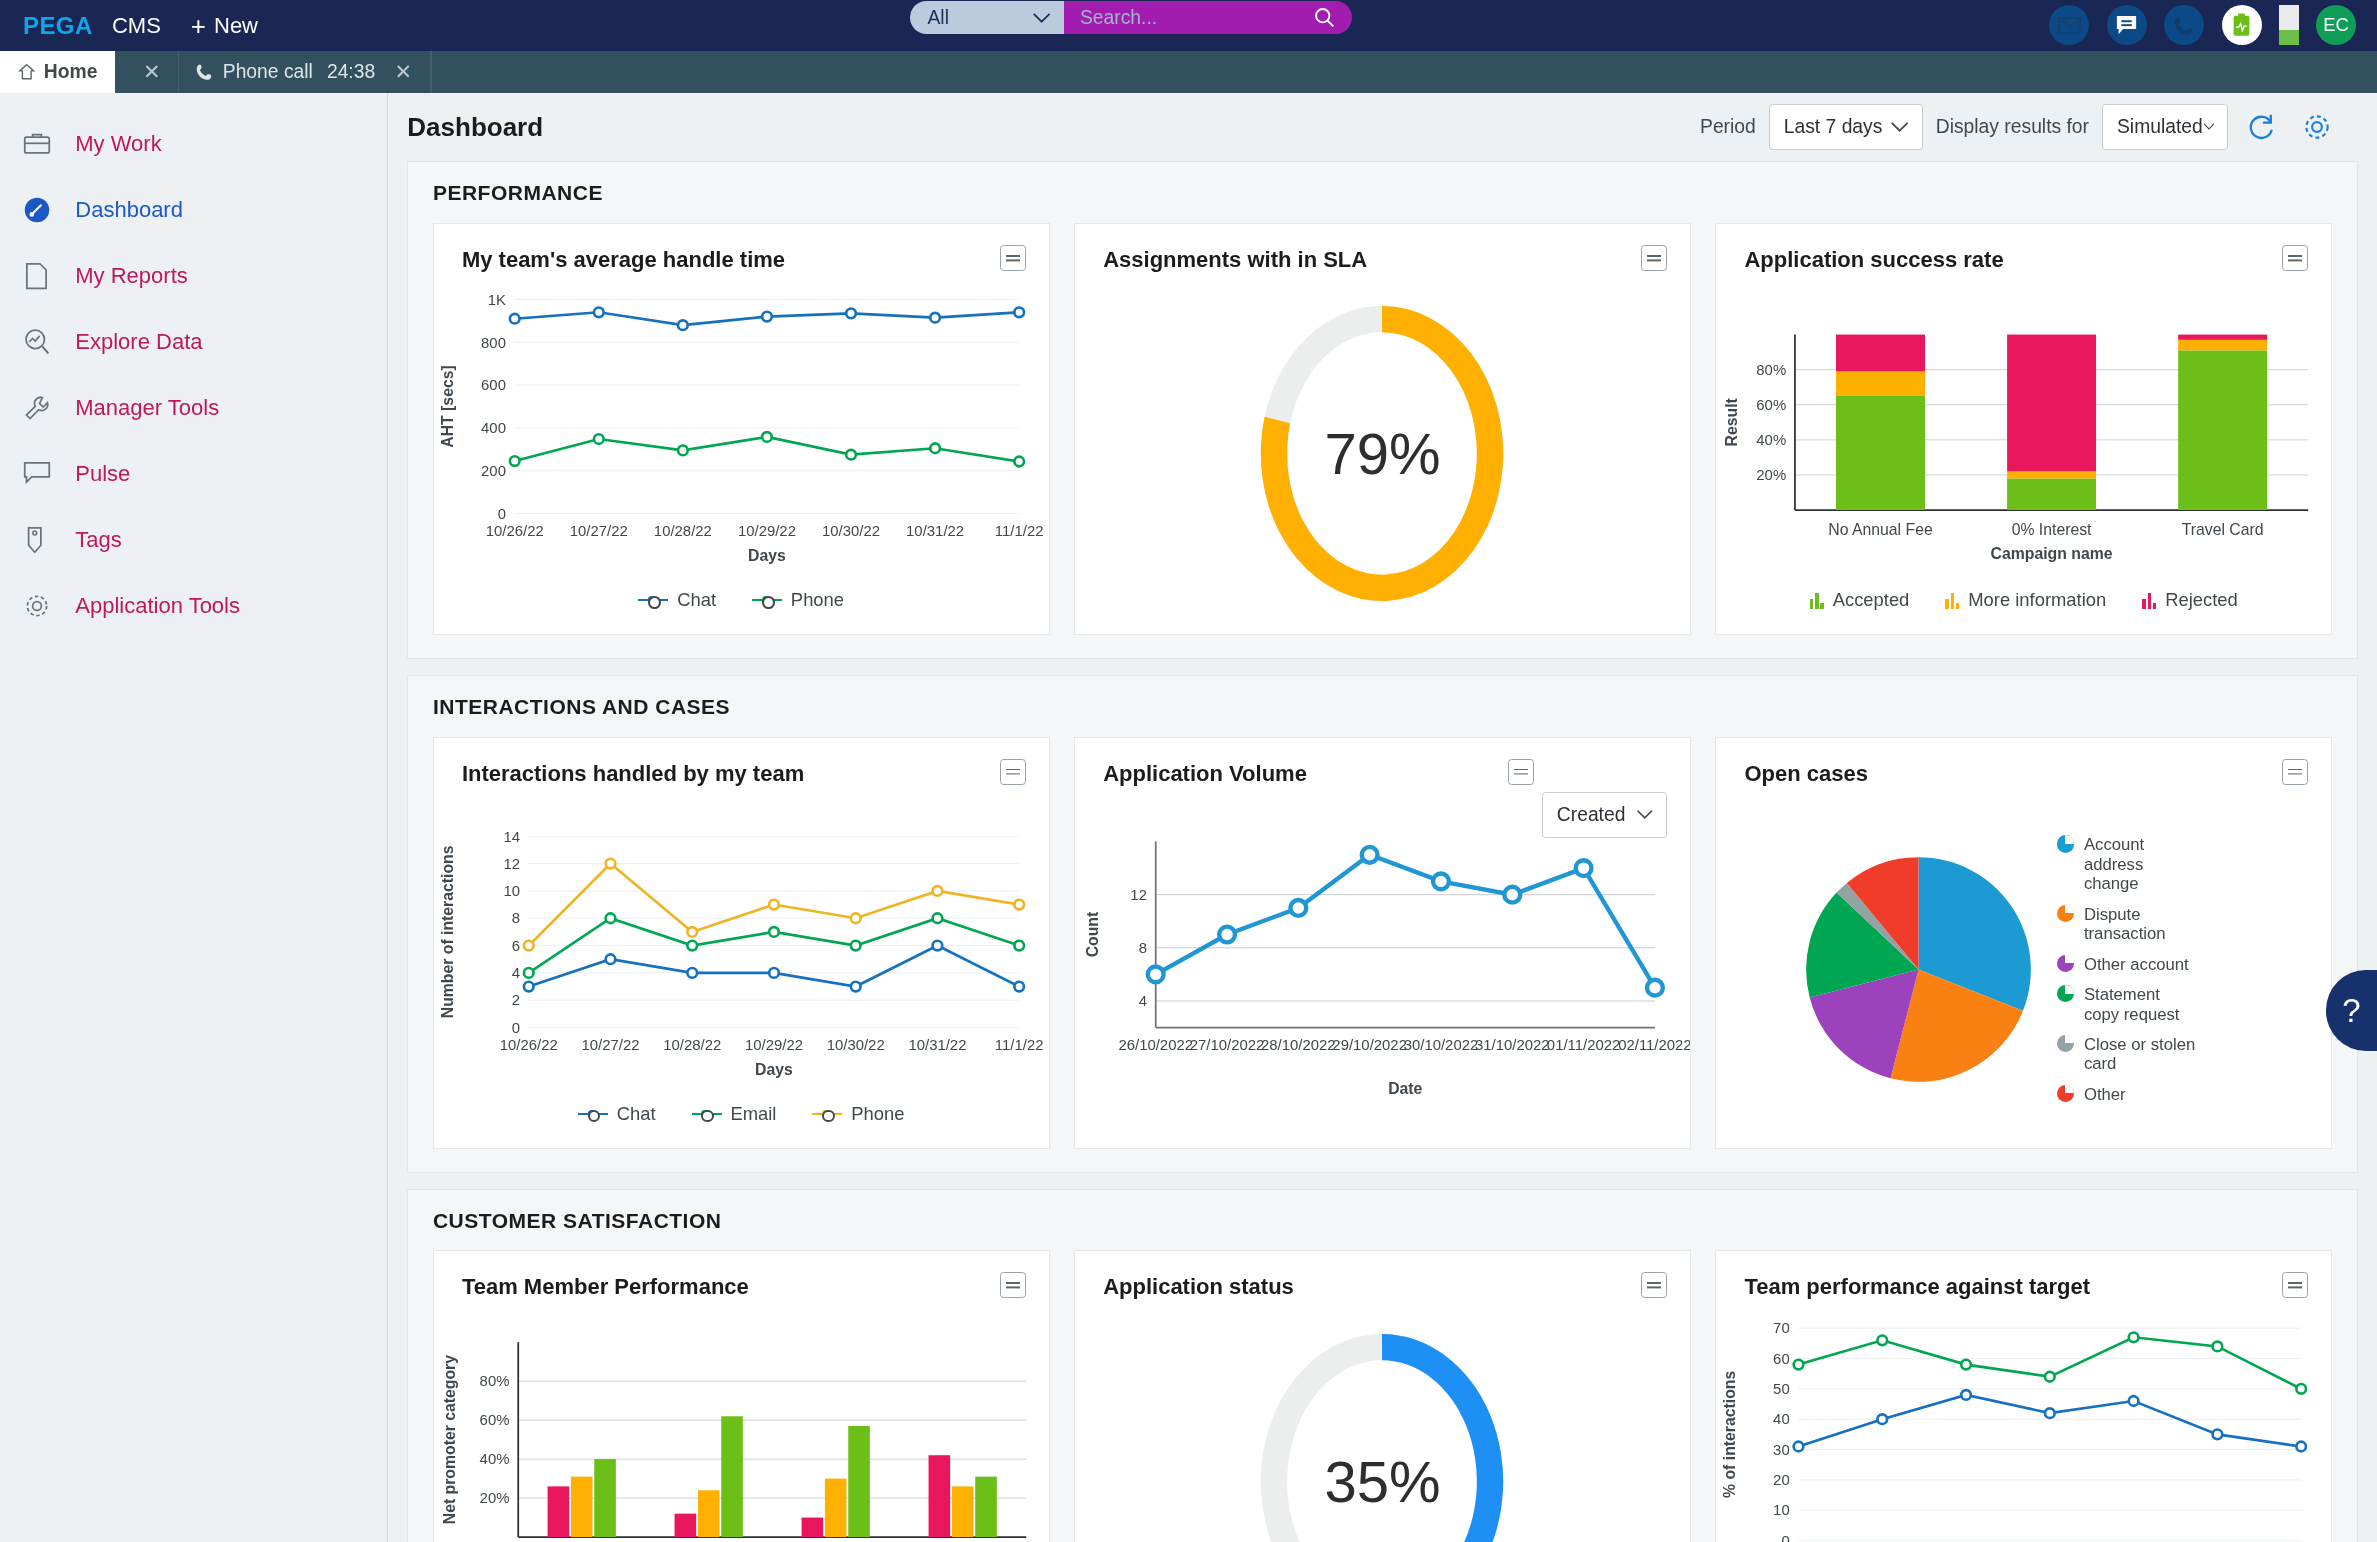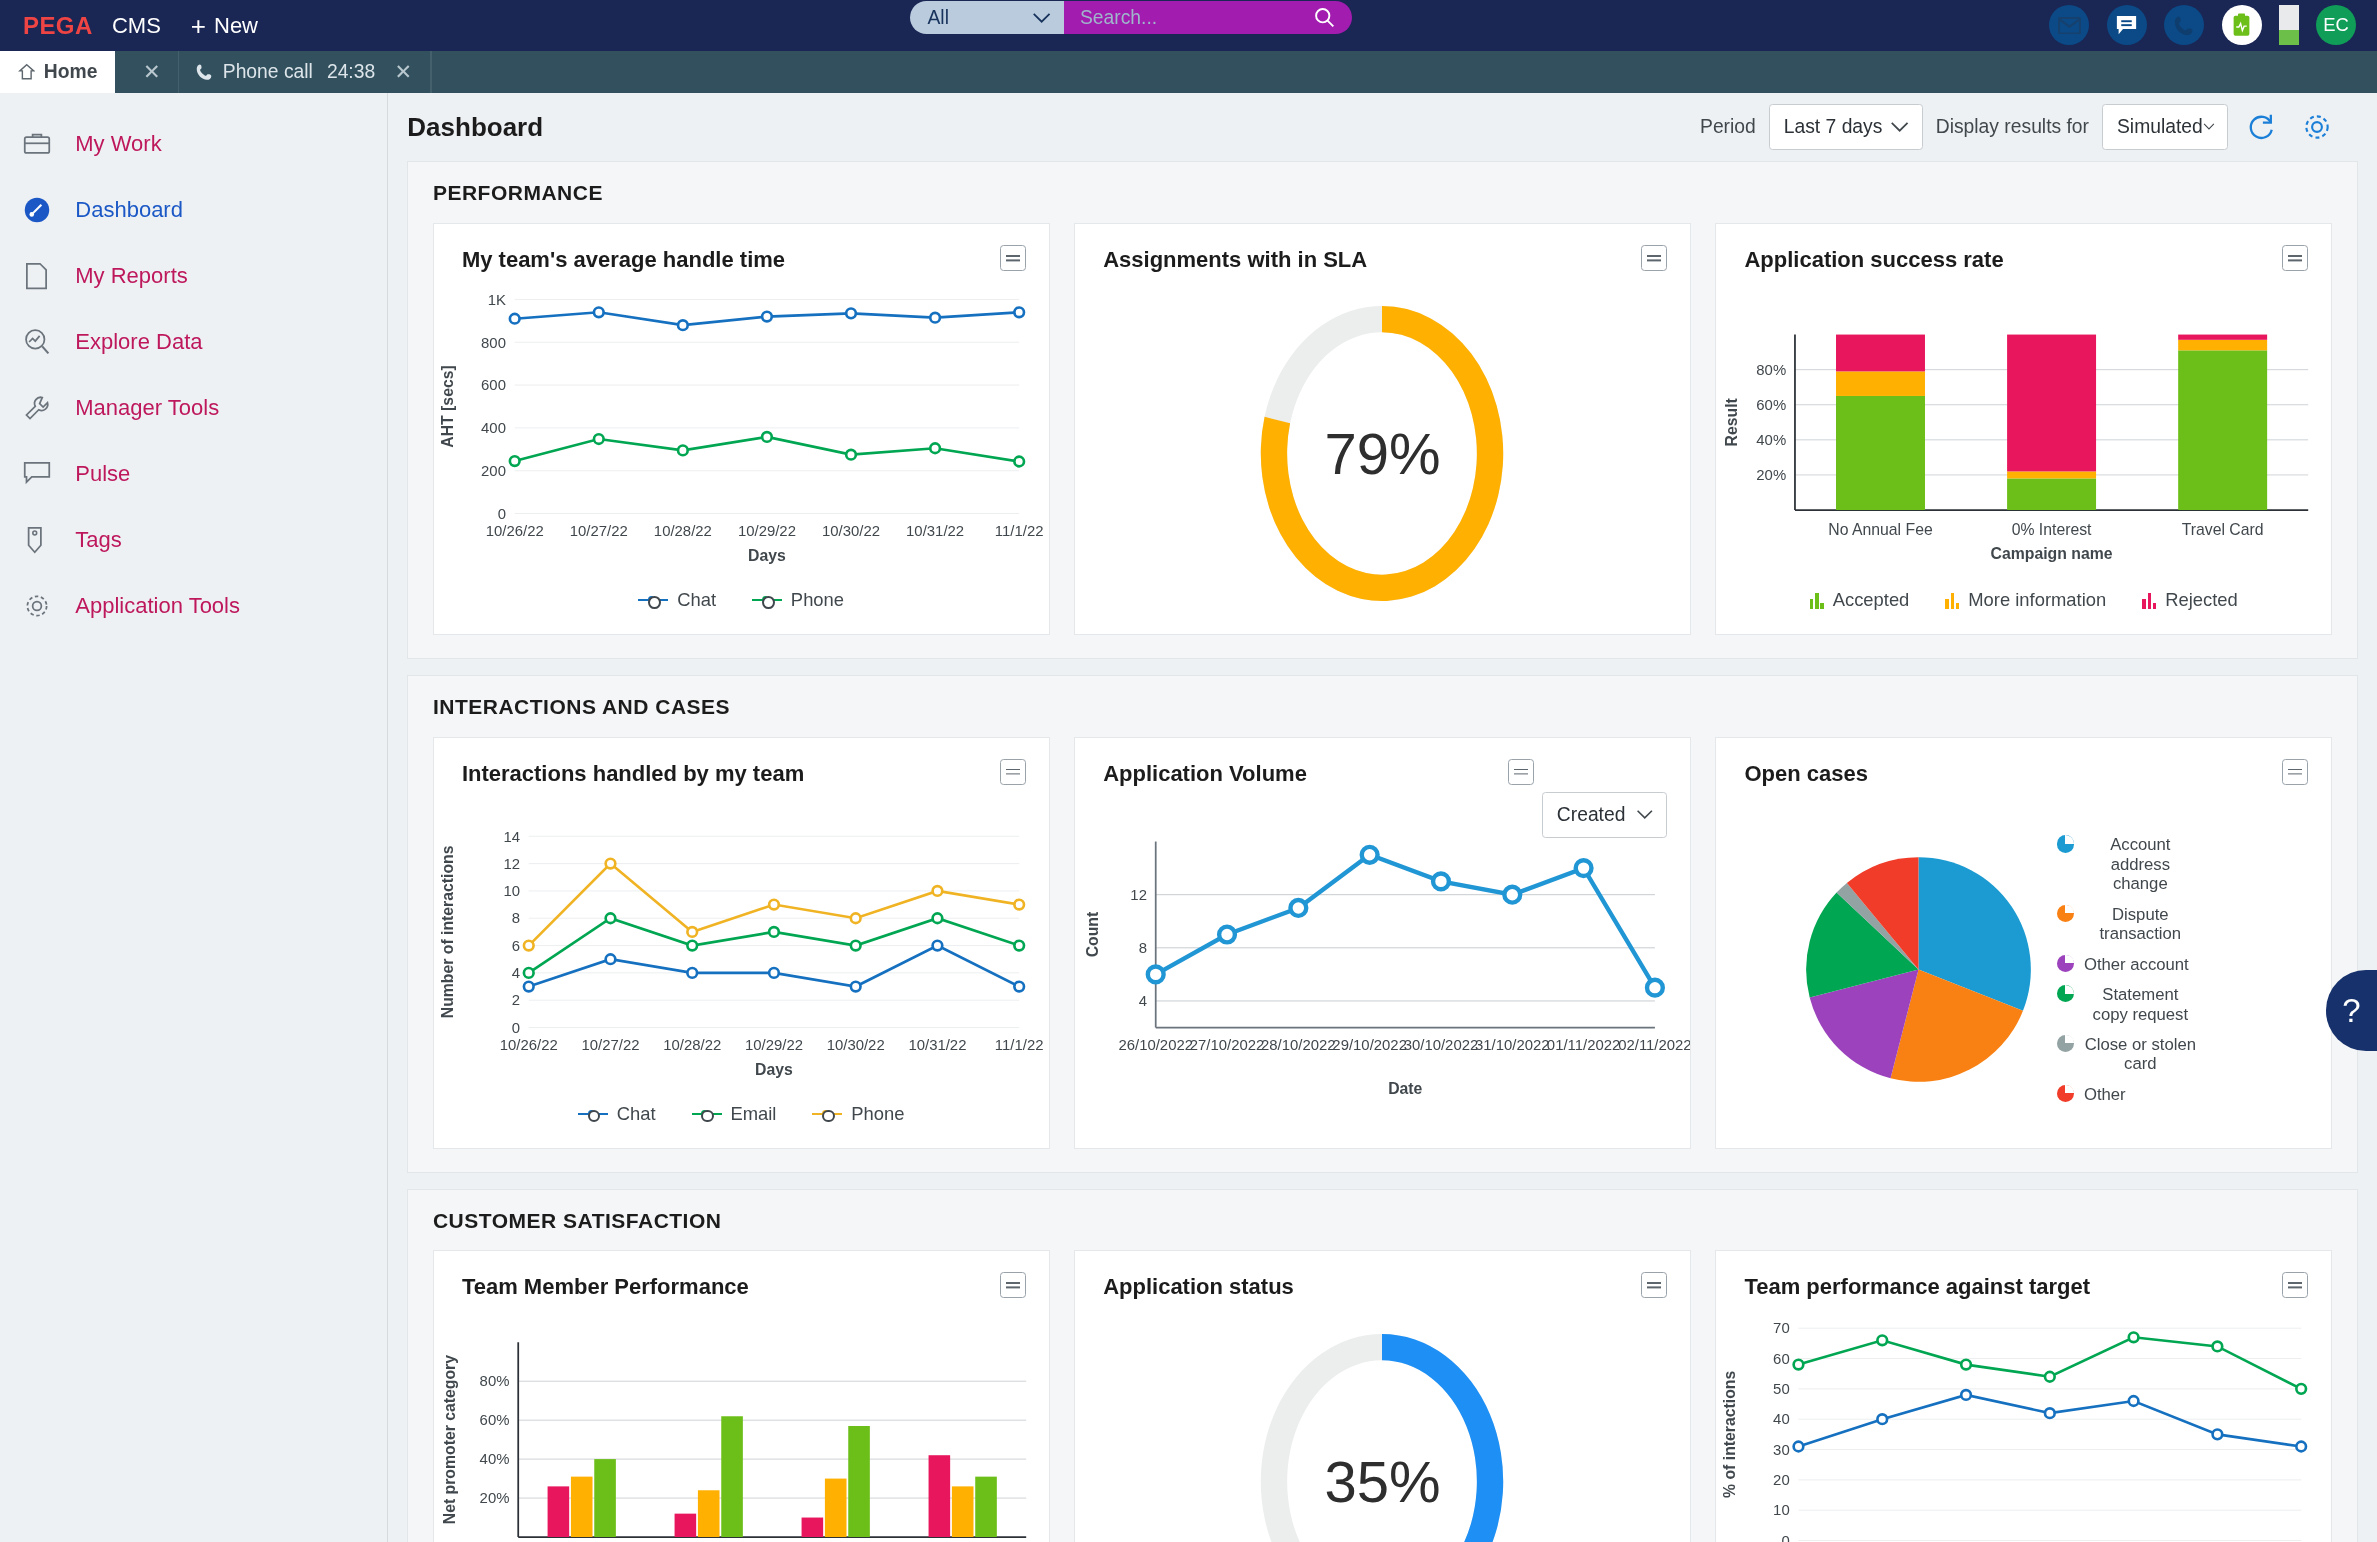--- a/index.html
+++ b/index.html
@@ -14,21 +14,21 @@
   
   .topbar {
     height: 51px;
     background: #1a2654;
     display: flex;
     align-items: center;
     padding: 0 23px;
     position: relative;
   }
   .brand-pega {
-    color: #ef4444; font-weight: bold; font-size: 24px; letter-spacing: 0.4px;
+    color: #0ea5e9; font-weight: bold; font-size: 24px; letter-spacing: 0.4px;
   }
   .brand-cms { color: #fff; font-size: 22px; margin-left: 19.3px; font-weight: 400; }
   .new-btn {
     color: #fff; font-size: 22px; margin-left: 30px; display:flex; align-items:center; gap:8px;
     cursor: pointer;
   }
   .plus-glyph { font-size: 26px; font-weight: 300; line-height: 1; }
 
   .searchwrap {
     position:absolute; left:910px; top:8.8px;
@@ -164,21 +164,21 @@
 
   .help-fab {
     position:absolute; right:0; top:877px; width:51px; height:81px;
     background:#16316b; border-radius:40px 0 0 40px; display:flex;
     align-items:center; justify-content:center; color:#fff; font-size:33px;
     cursor:pointer;
   }
 
   .pie-card-inner { display:flex; align-items:center; height:100%; }
   .pie-legend { display:flex; flex-direction:column; gap:10.5px; margin-left:19.3px; }
-  .pie-legend-item { display:flex; gap:9.7px; font-size:16.7px; color:#41484d; line-height:1.18; width:140px; align-items:flex-start;text-align:center;}
+  .pie-legend-item { display:flex; gap:9.7px; font-size:16.7px; color:#41484d; line-height:1.18; width:140px; align-items:flex-start;}
 </style>
 </head>
 <body>
 
 <div class="topbar">
   <span class="brand-pega">PEGA</span>
   <span class="brand-cms">CMS</span>
   <span class="new-btn">
     <span class="plus-glyph">+</span>
     <span>New</span>

